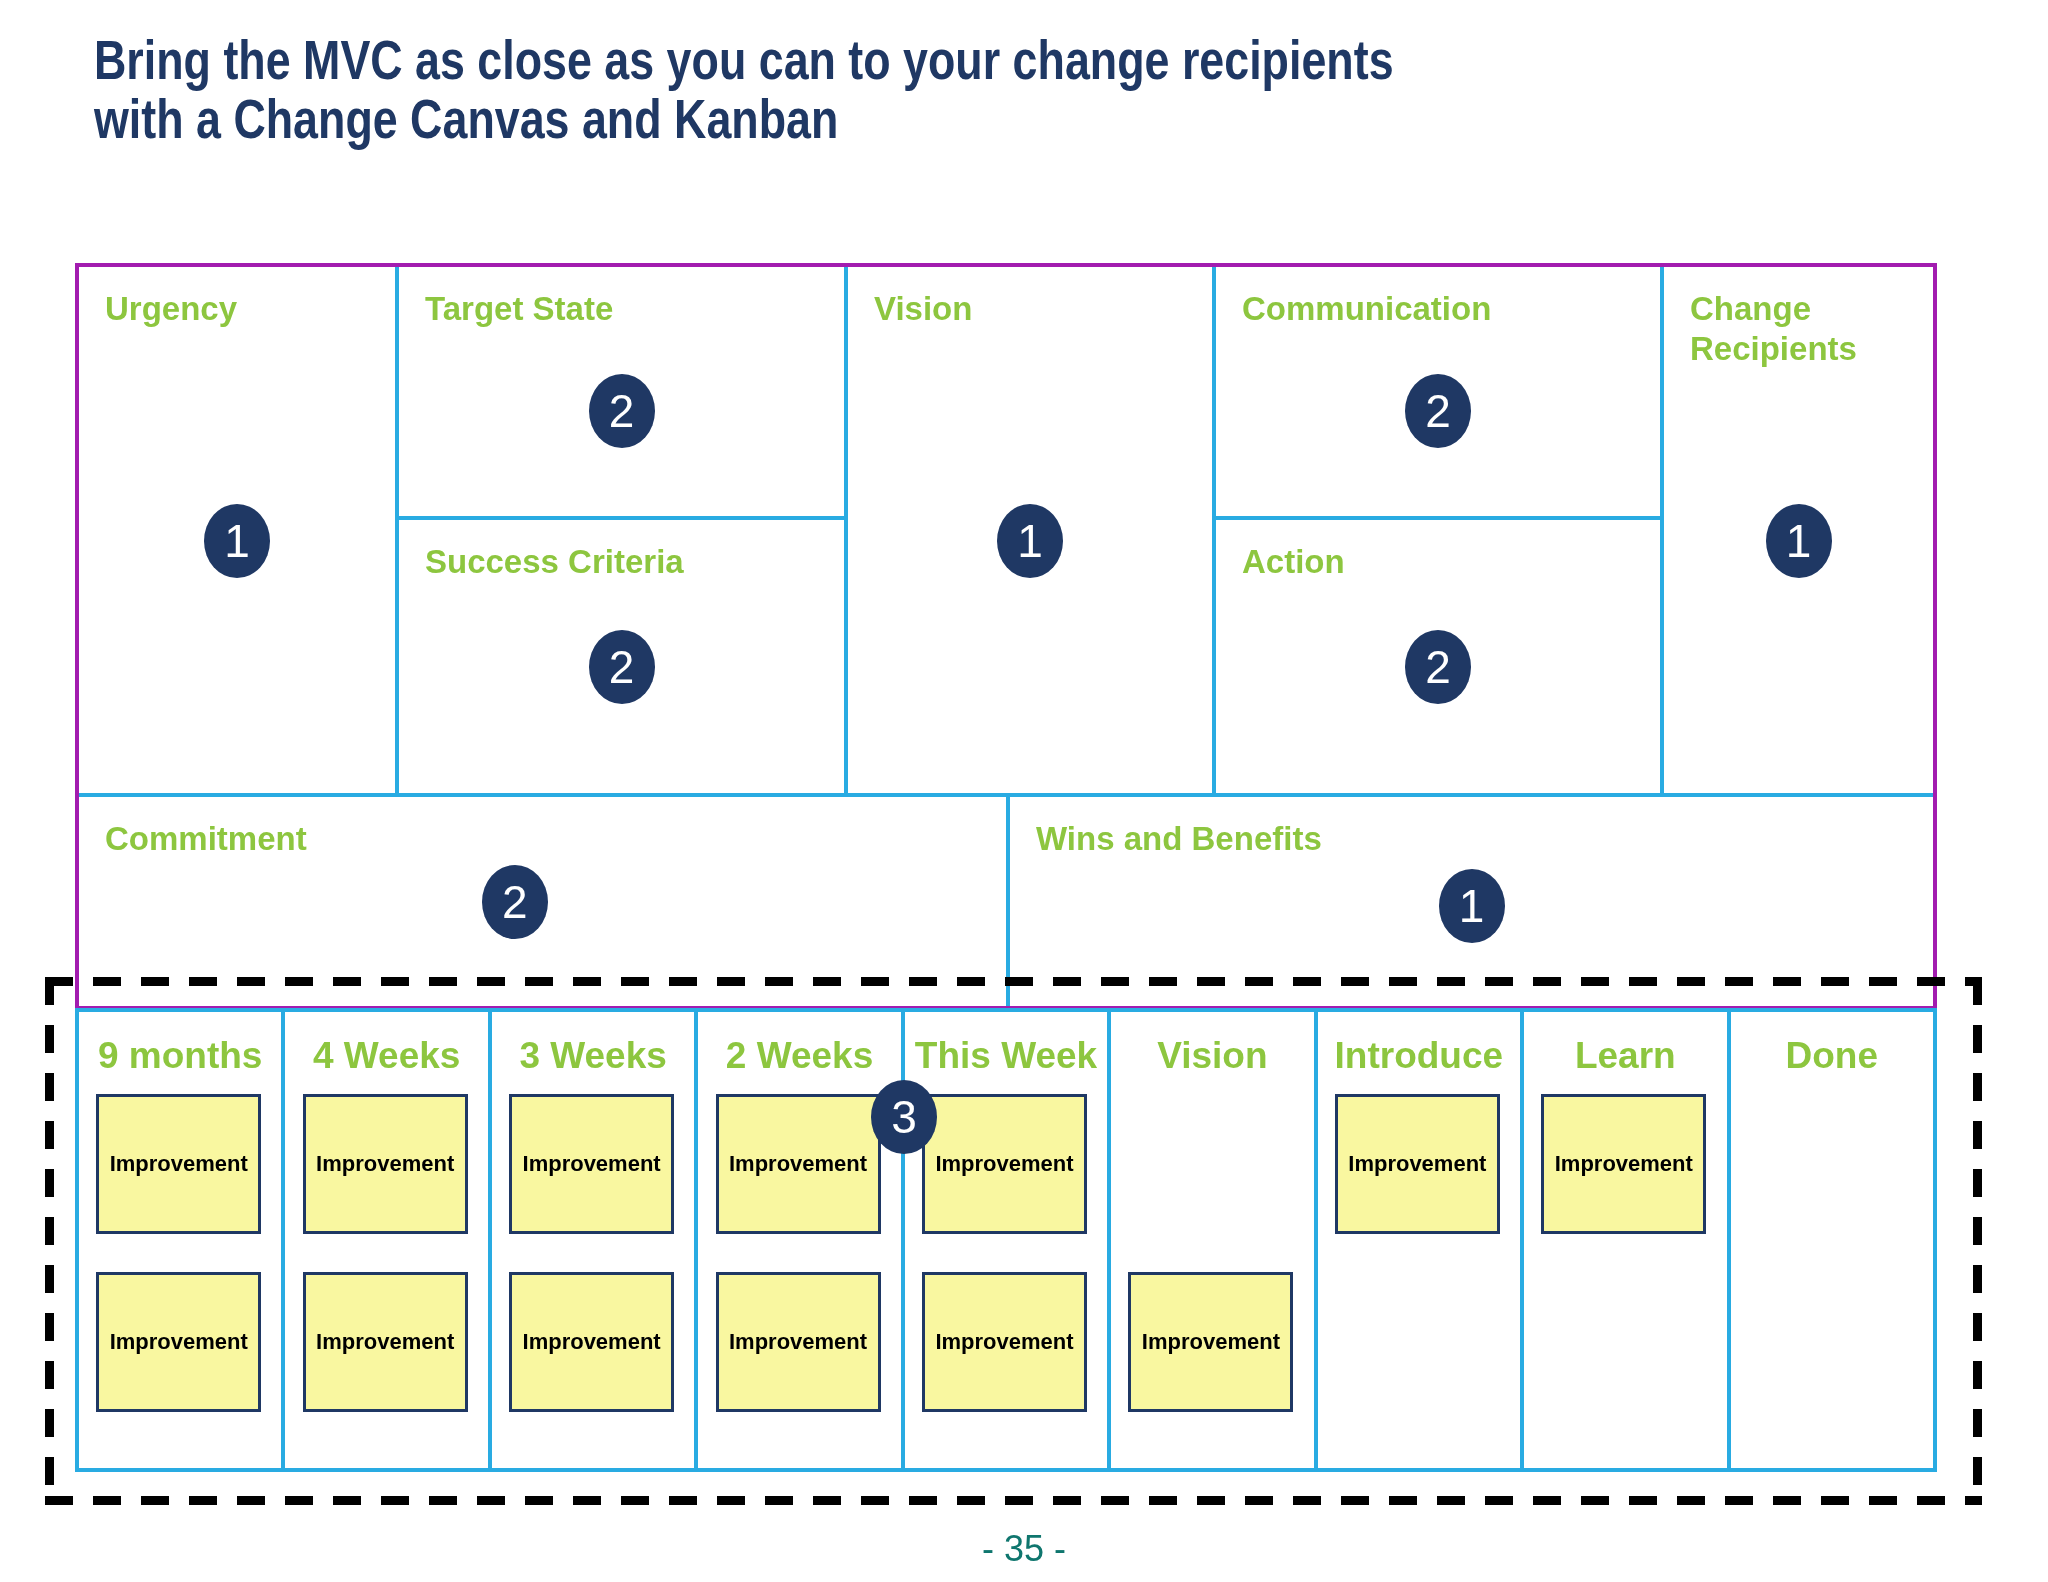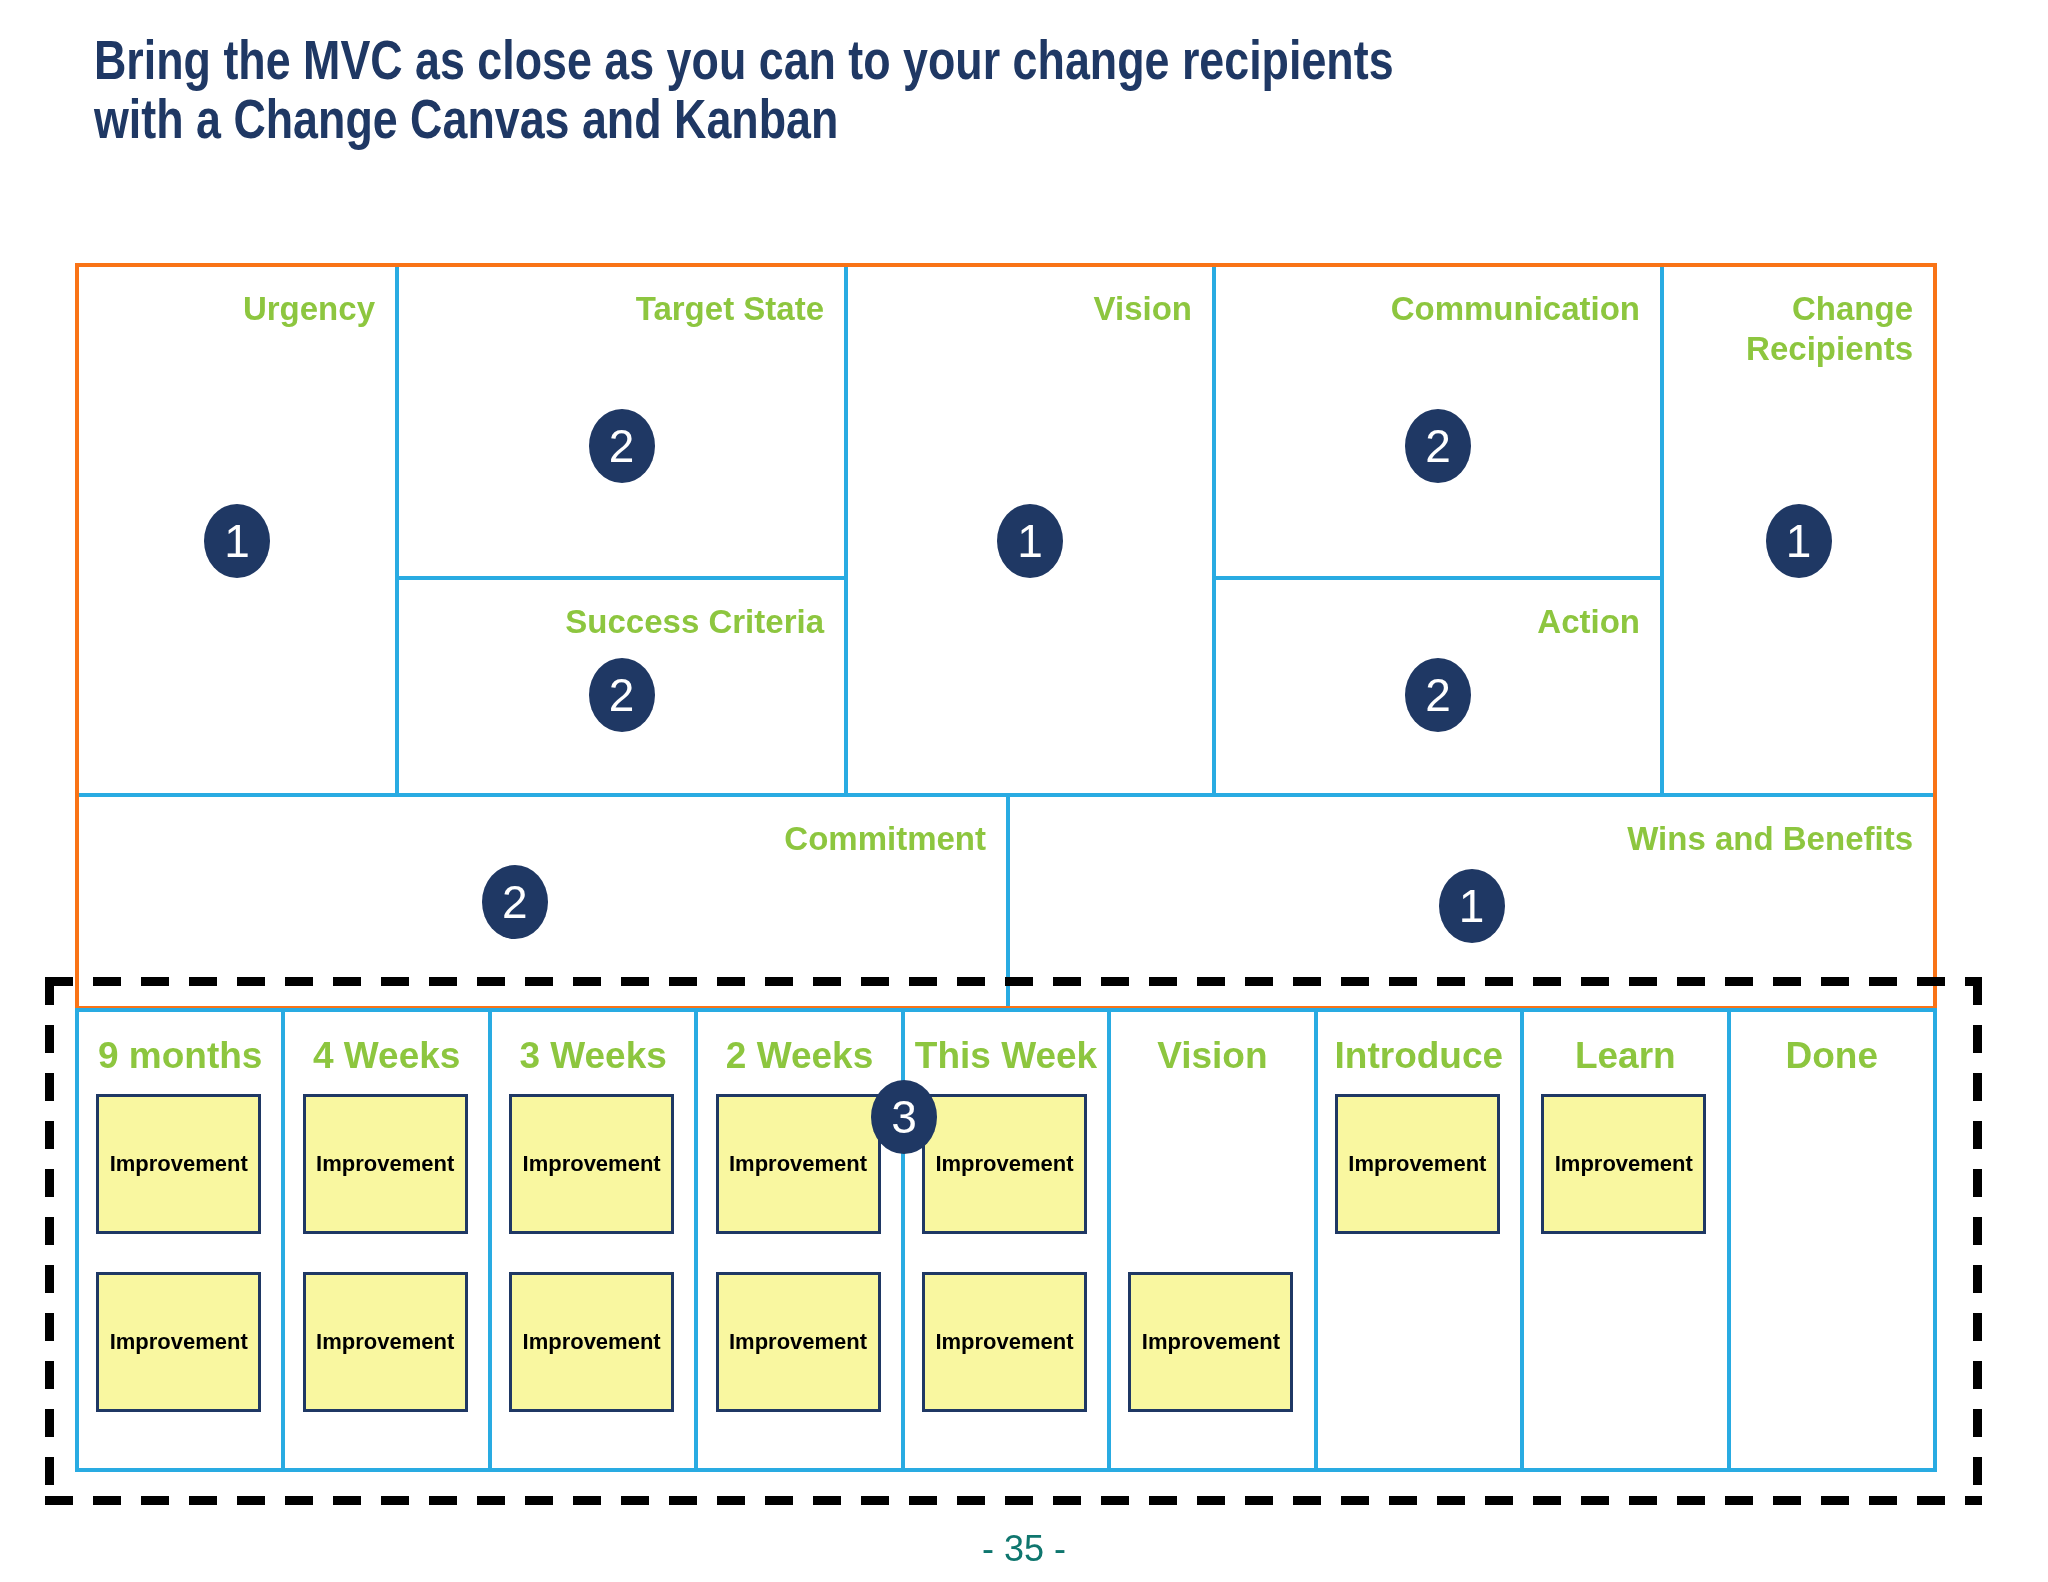--- a/index.html
+++ b/index.html
@@ -12,30 +12,30 @@
   
   .title{
     position:absolute;left:94px;top:30px;
     color:#1f3864;font-weight:bold;font-size:56px;line-height:59px;
     transform:scaleX(0.80);transform-origin:left top;white-space:nowrap;
   }
 
   
   .canvas{
     position:absolute;left:75px;top:263px;width:1862px;height:747px;
-    border:4px solid #f97316;box-sizing:border-box;background:#ffffff;
-    display:flex;flex-direction:column;text-align:right;
+    border:4px solid #a21caf;box-sizing:border-box;background:#ffffff;
+    display:flex;flex-direction:column;
   }
   .canvas-top{height:526px;display:flex;}
   .canvas-bottom{flex:1;display:flex;border-top:4px solid #29abe2;}
   .cell{position:relative;box-sizing:border-box;background:#ffffff;}
   .col-div{border-right:4px solid #29abe2;}
   .stack{display:flex;flex-direction:column;}
   .stack .cell{width:100%;}
-  .stack .cell.top{height:313px;border-bottom:4px solid #29abe2;}
+  .stack .cell.top{height:253px;border-bottom:4px solid #29abe2;}
   .stack .cell.bot{flex:1;}
   .w-urgency{width:320px;}
   .w-target{width:445px;}
   .w-vision{width:368px;}
   .w-comm{width:444px;}
   .w-recip{flex:1;}
   .w-commit{width:931px;}
   .w-wins{flex:1;}
   .cell-label{
     position:absolute;left:26px;top:22px;right:20px;

